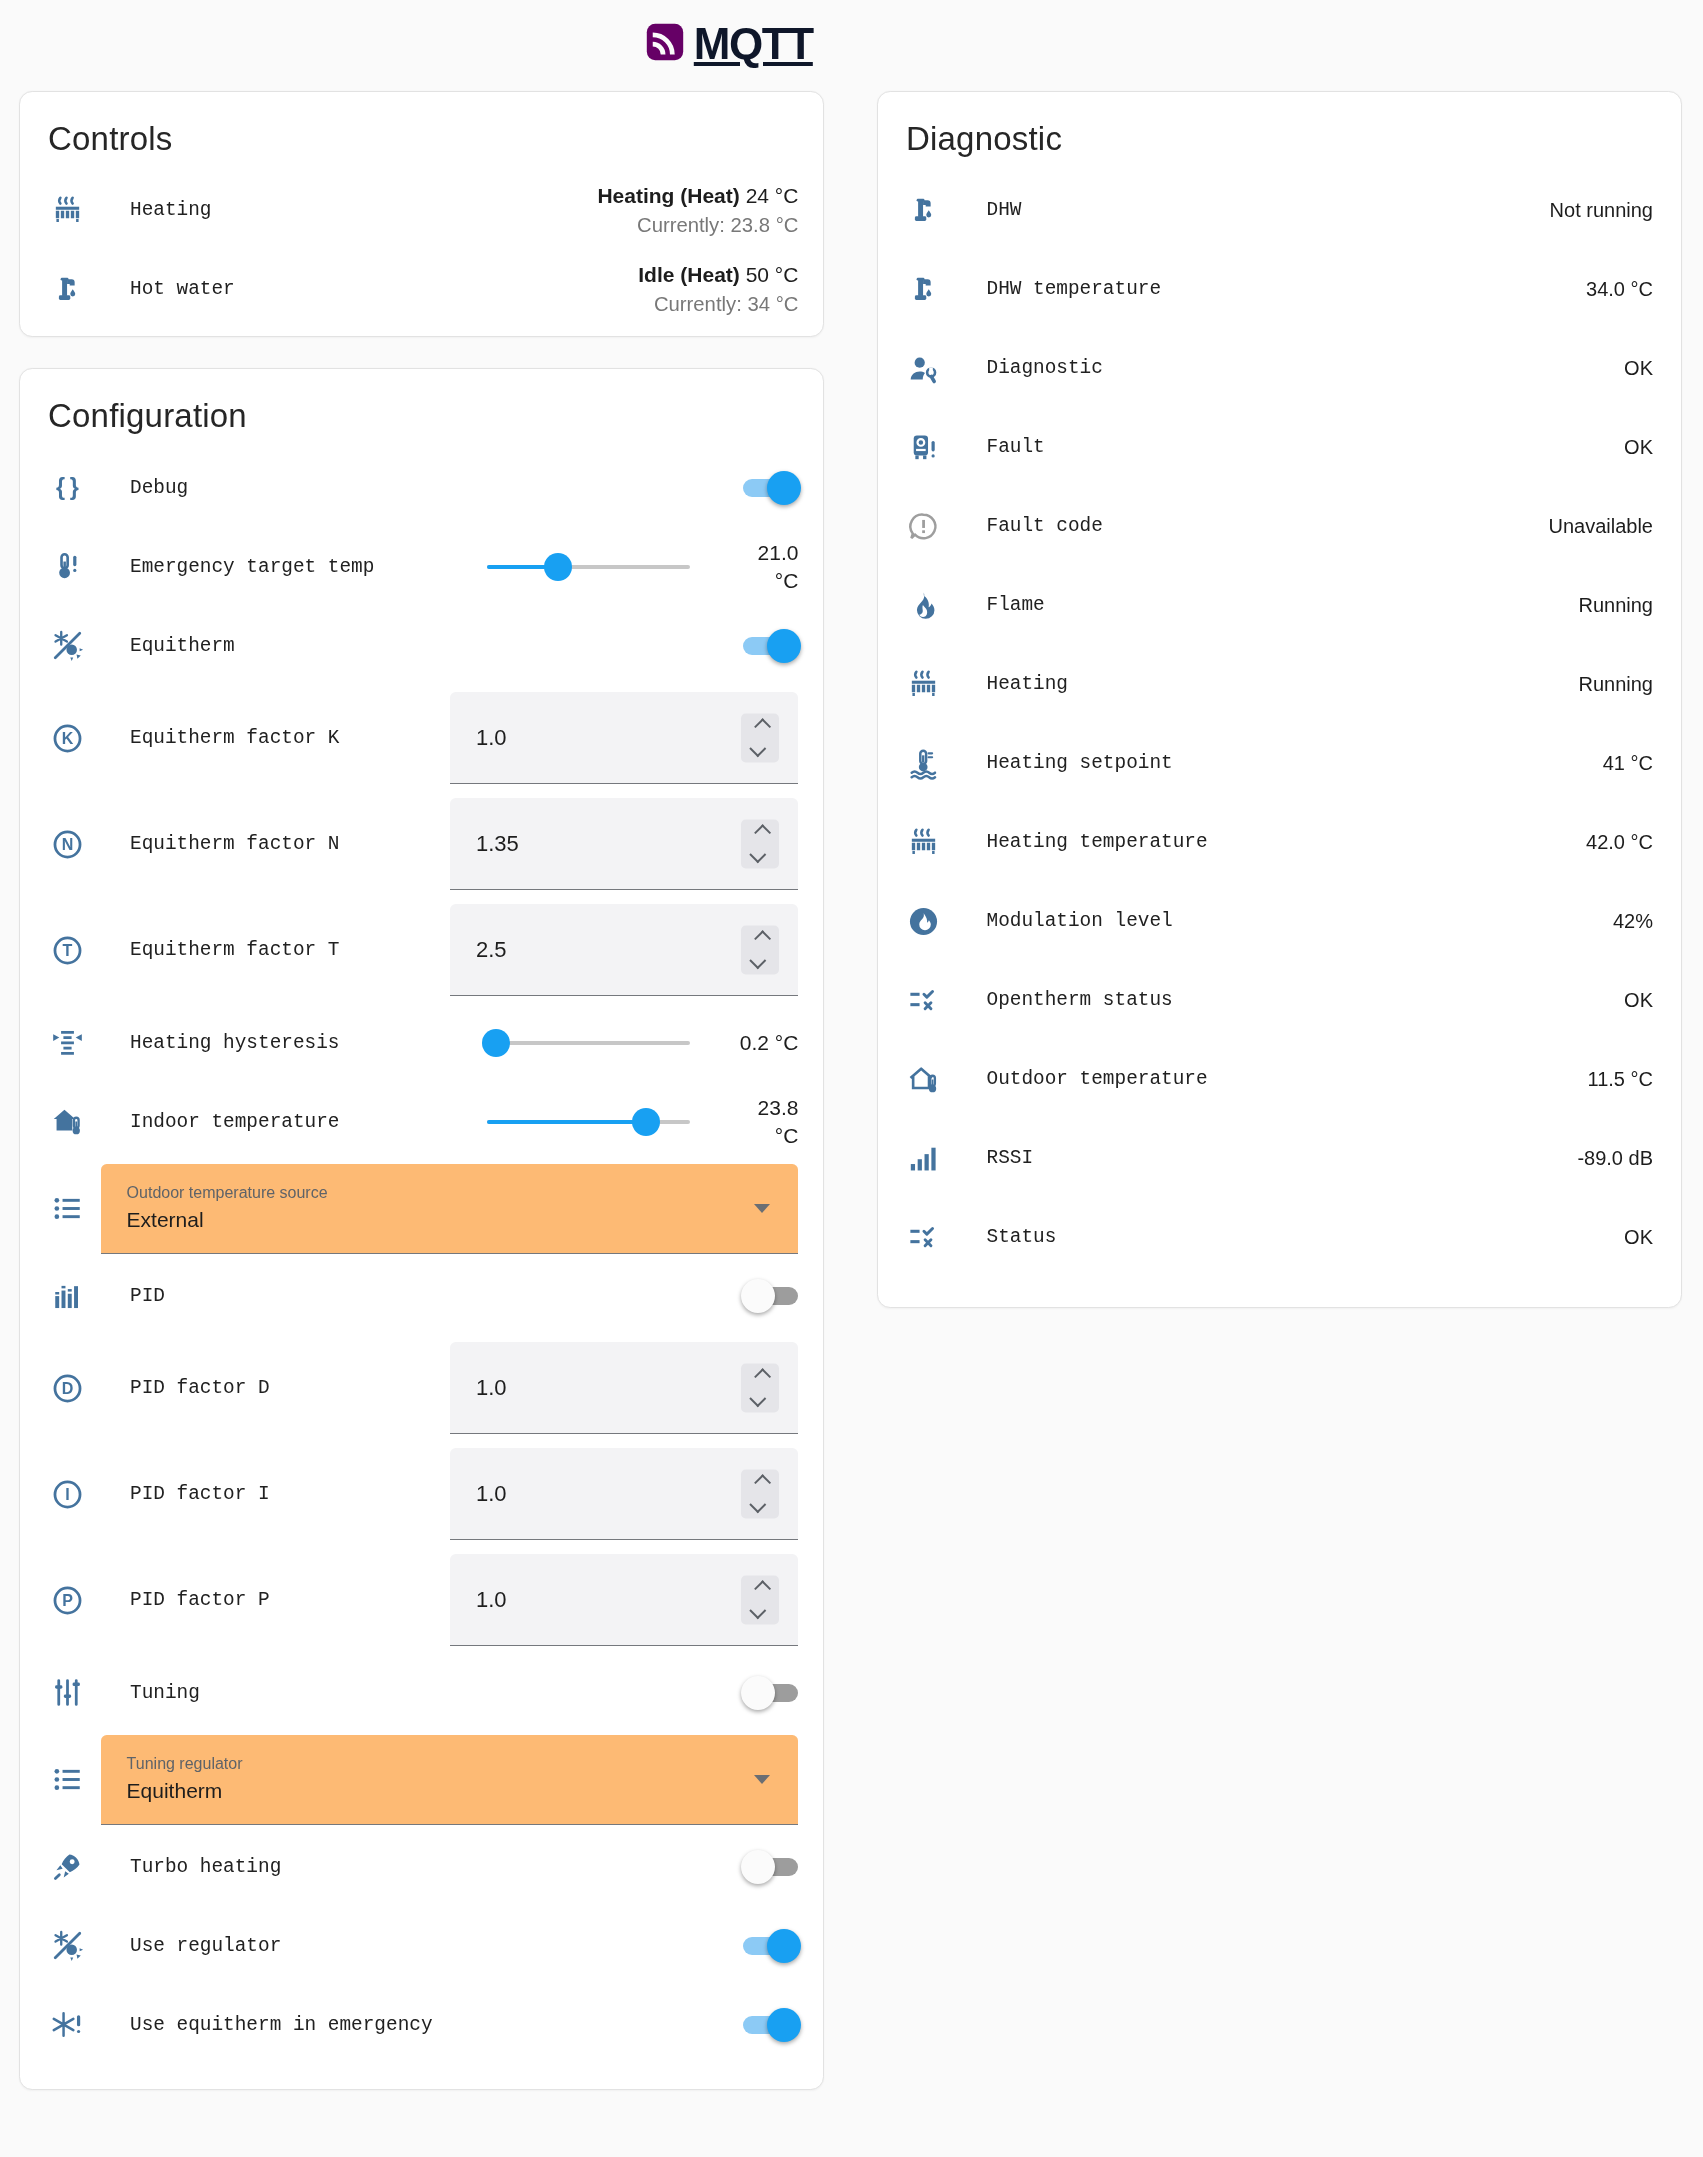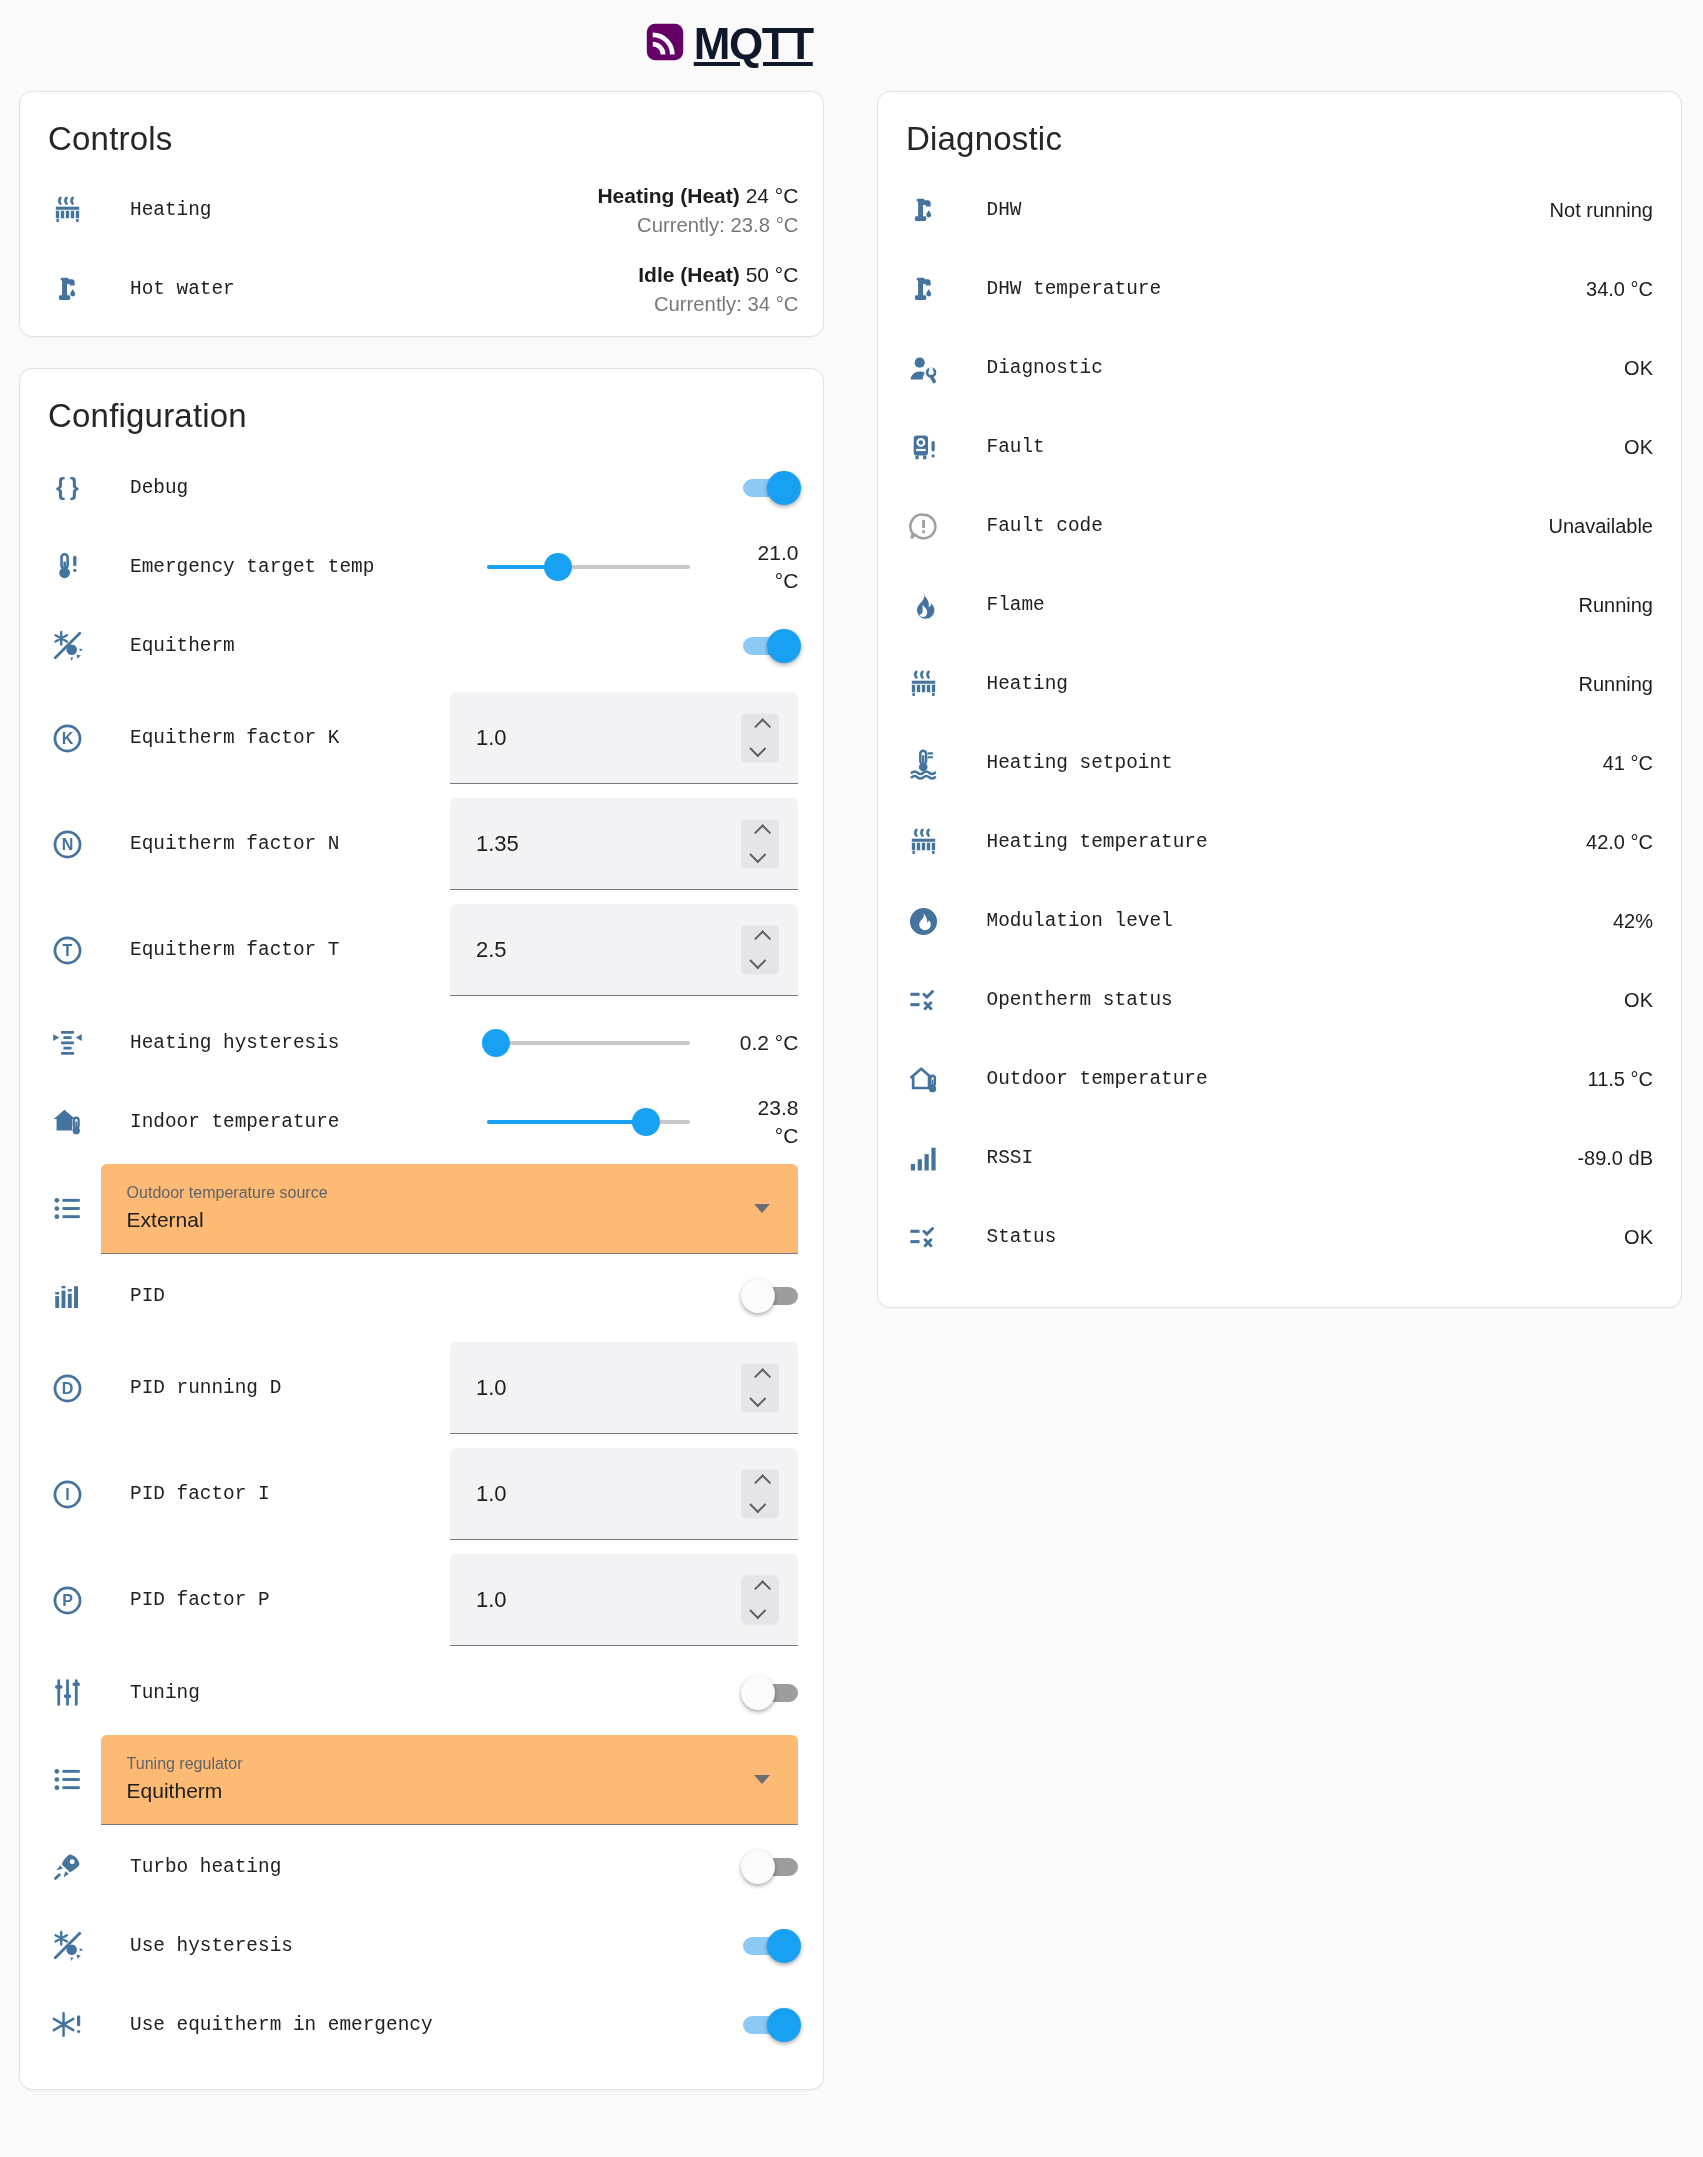--- a/index.html
+++ b/index.html
@@ -314,21 +314,21 @@
               <span class="tknob"></span>
             </span>
   </div>
   <div class="row h112">
     <span class="icon">
               <svg viewBox="0 0 24 24">
                 <circle cx="12" cy="12" r="8.6" fill="none" stroke="#44739e" stroke-width="1.9"></circle>
              <text x="12" y="15.9" text-anchor="middle" font-size="11" font-weight="700" fill="#44739e" font-family="Liberation Sans,sans-serif">D</text>
               </svg>
             </span>
-    <span class="label">PID running D</span>
+    <span class="label">PID factor D</span>
     <span class="numfield">
       <span class="nval">1.0</span>
       <span class="stepper">
         <span class="chev up"></span>
         <span class="chev down"></span>
       </span>
     </span>
   </div>
   <div class="row h112">
     <span class="icon">
@@ -421,21 +421,21 @@
     </g>
     <path d="M3.6 20.4L20.4 3.6" stroke="#44739e" stroke-width="1.9" stroke-linecap="round"></path>
     <circle cx="14.9" cy="14.9" r="3.6" fill="#44739e"></circle>
     <g fill="#44739e">
       <polygon points="20.3,13.9 22.7,14.9 20.3,15.9"></polygon>
       <polygon points="13.9,20.3 14.9,22.7 15.9,20.3"></polygon>
       <polygon points="18.2,18.2 21.1,18.8 18.8,21.1"></polygon>
     </g>
               </svg>
             </span>
-    <span class="label">Use hysteresis</span>
+    <span class="label">Use regulator</span>
     <span class="toggle on" role="switch">
               <span class="tknob"></span>
             </span>
   </div>
   <div class="row h84">
     <span class="icon">
               <svg viewBox="0 0 24 24">
     <g stroke="#44739e" stroke-width="1.7" stroke-linecap="round">
       <path d="M9.3 4.3v15.4M2.6 8.15l13.4 7.7M16 8.15L2.6 15.85"></path>
     </g>

